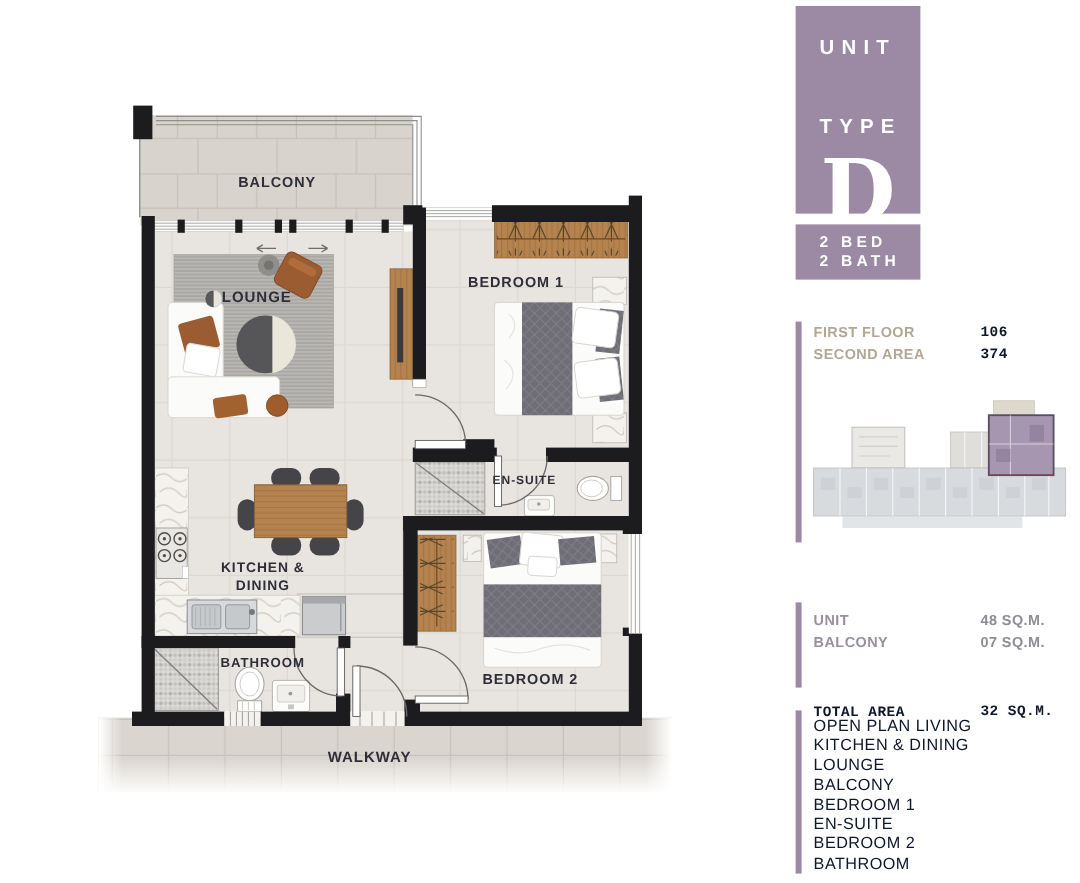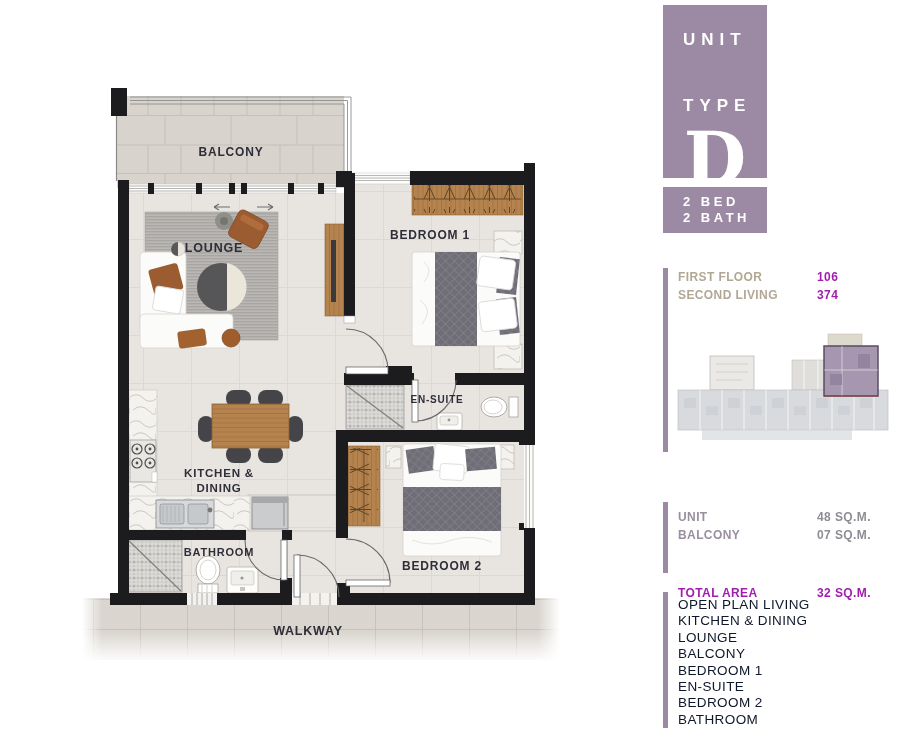--- a/index.html
+++ b/index.html
@@ -15,21 +15,21 @@
           display:flex;flex-direction:column;justify-content:center;padding-left:20px;box-sizing:border-box;}
   .badge2 .line{font-weight:bold;font-size:13px;letter-spacing:3.5px;line-height:16px;}
   .vbar{position:absolute;left:663px;width:5px;background:#9c89a3;}
   .bar-floors{top:268px;height:184px;}
   .bar-areas{top:502px;height:71px;}
   .bar-features{top:592px;height:136px;}
   .srow{position:absolute;left:678px;width:215px;height:18px;font-weight:bold;font-size:12px;
         letter-spacing:0.4px;white-space:nowrap;}
   .srow .num{position:absolute;left:139px;top:0;}
   .taupe{color:#b2a794;}
-  .red{color:#a21caf;}
+  .red{color:#0f172a;font-family:Liberation Mono, monospace;}
   .mauve{color:#9a8fa0;}
   .gray{color:#8d8d95;}
   .features{position:absolute;left:678px;top:597px;color:#0f172a;font-size:13.5px;
             line-height:16.4px;letter-spacing:0.4px;}
   .keyplan{position:absolute;left:672px;top:326px;}
   
   .plan{position:absolute;left:0;top:0;}
   .pl{font-family:"Liberation Sans",sans-serif;font-weight:bold;fill:#2e2e38;letter-spacing:0.8px;}
 </style>
 </head>
@@ -356,21 +356,21 @@
     <div class="line">2 BED</div>
     <div class="line">2 BATH</div>
   </div>
 
   <div class="vbar bar-floors"></div>
   <div class="srow" style="top:270px;">
     <span class="taupe">FIRST FLOOR</span>
     <span class="num red">106</span>
   </div>
   <div class="srow" style="top:288px;">
-    <span class="taupe">SECOND LIVING</span>
+    <span class="taupe">SECOND AREA</span>
     <span class="num red">374</span>
   </div>
 
   <svg class="keyplan" width="226" height="124" viewBox="0 0 226 124">
     <g opacity="0.9">
       <rect x="38" y="30" width="44" height="34" fill="#e8e7e4" stroke="#b8b5af" stroke-width="0.8"></rect>
       <path d="M44,38 H76 M44,46 H76 M44,54 H70" stroke="#cfccc6" stroke-width="1" fill="none"></path>
       <rect x="120" y="34" width="50" height="30" fill="#dcdbd8" stroke="#bbb8b2" stroke-width="0.6"></rect>
       <path d="M132,34 V64 M146,34 V64 M160,34 V64" stroke="#fff" stroke-width="1" opacity="0.7"></path>
       <rect x="156" y="8" width="34" height="12" fill="#dbd5c8" stroke="#c2bbab" stroke-width="0.6"></rect>

